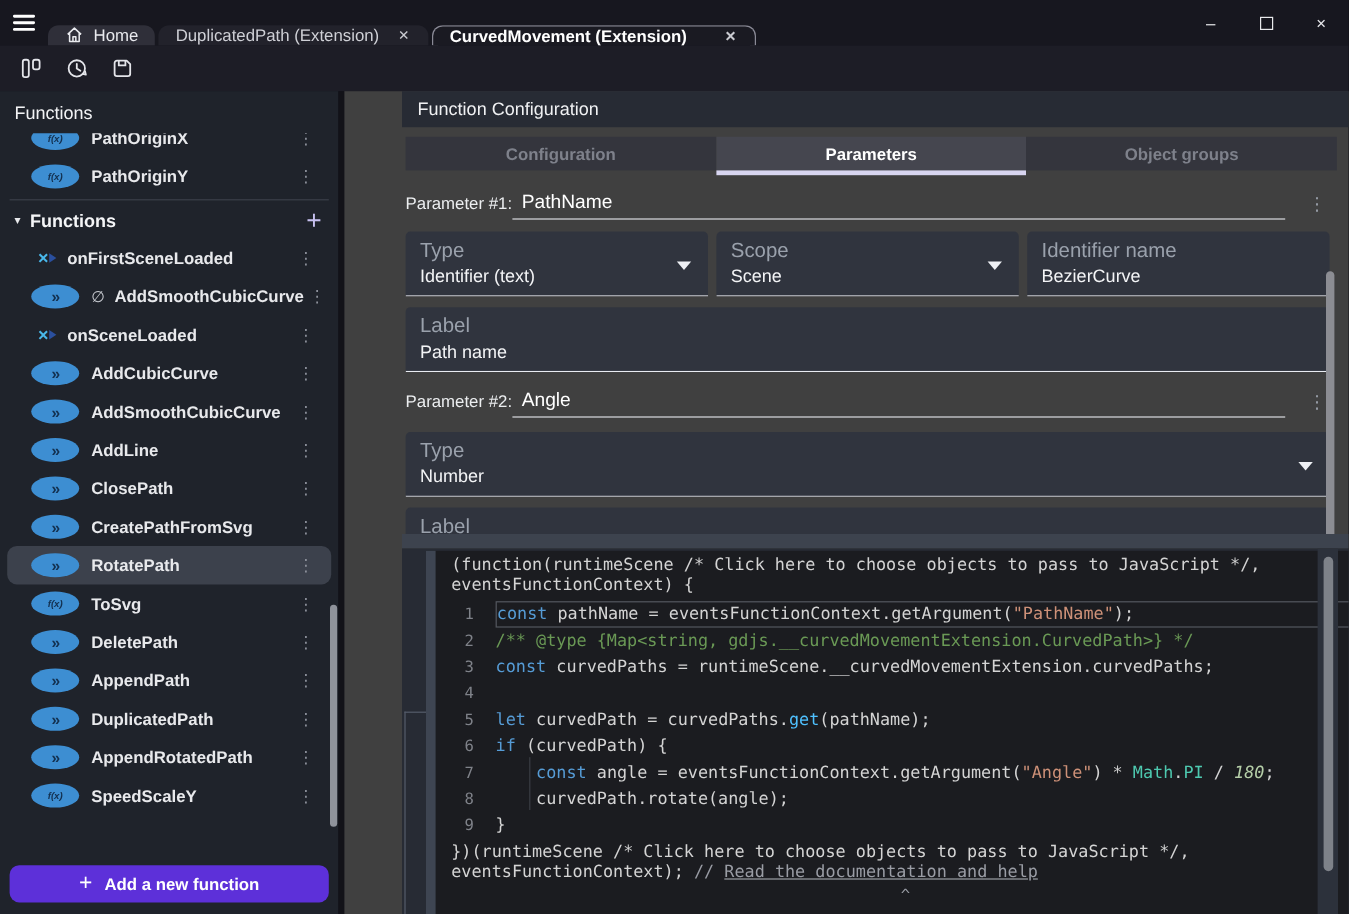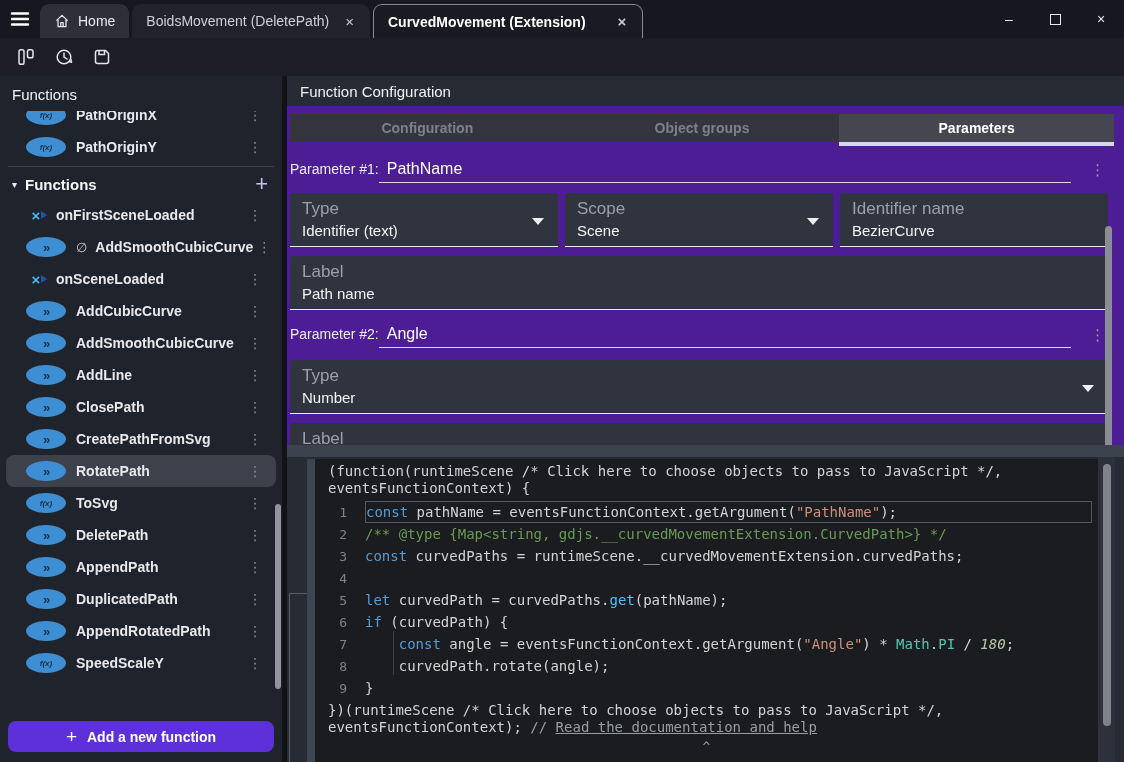--- a/index.html
+++ b/index.html
@@ -7,21 +7,21 @@
   .app {
     position:relative; width:1124px; height:762px; overflow:hidden;
     background:#17171f; font-family:"Liberation Sans", sans-serif; color:#e8e9ec;
     -webkit-font-smoothing:antialiased;
   }
   svg { display:block; }
 
   
   .titlebar { position:absolute; left:0; top:0; right:0; height:38px; background:#17171f; display:flex; align-items:flex-end; }
   .burger { width:40px; height:38px; display:flex; align-items:center; justify-content:center; cursor:pointer; }
-  .tab { height:34px; display:flex; align-items:center; gap:8px; padding:0 14px; border-radius:9px 9px 0 0; font-size:14px; cursor:pointer; }
+  .tab { height:17px; display:flex; gap:8px; padding:0 14px; border-radius:9px 9px 0 0; font-size:14px; cursor:pointer; }
   .tab.home { background:#2f2f39; color:#e9eaee; }
   .tab.plain { background:#22222b; color:#cfd0d6; margin-left:3px; }
   .tab.active { background:#1a1a22; border:1px solid #8a8a96; border-bottom:none; color:#ffffff; font-weight:bold; margin-left:3px;gap:24px; }
   .tab .x { font-size:15px; color:#c9cad0; padding:0 2px; margin-left:6px; }
   .wincontrols { margin-left:auto; display:flex; align-items:center; height:38px; align-self:flex-start; }
   .winbtn { width:46px; height:30px; display:flex; align-items:center; justify-content:center; color:#e8e9ec; font-size:14px; }
   .winbtn .sq { width:11px; height:11px; border:1.4px solid #e8e9ec; display:block; }
 
   
   .toolbar { position:absolute; left:0; top:38px; right:0; height:38px; background:#1d1d26; display:flex; align-items:center; }
@@ -58,21 +58,21 @@
   .icon-action, .icon-expr { width:40px; height:20px; border-radius:50%; background:#3d8ed2; color:#13304f; display:flex; align-items:center; justify-content:center; margin-right:10px; flex:none; }
   .icon-action { font-size:13px; font-weight:bold; letter-spacing:-1px; }
   .icon-expr { font-size:8px; font-weight:bold; font-style:italic; }
   .icon-life { width:20px; height:20px; margin-right:10px; position:relative; flex:none; color:#49b8ea; font-weight:bold; font-size:15px; display:flex; align-items:center; justify-content:center; }
   .icon-life .tri { position:absolute; right:-1px; top:6px; width:0; height:0; border-left:6px solid #2a4f9e; border-top:4px solid transparent; border-bottom:4px solid transparent; }
   .add-btn { position:absolute; left:8px; right:8px; bottom:10px; height:31px; background:#5d30d9; border-radius:8px; display:flex; align-items:center; justify-content:center; gap:10px; color:#fff; font-size:14px; font-weight:bold; cursor:pointer; }
   .add-btn .p { font-size:19px; font-weight:400; }
   .sb-scroll { position:absolute; right:1px; top:428px; width:6px; height:185px; background:#8f939b; border-radius:3px; }
 
   
-  .main { position:absolute; left:287px; top:76px; right:0; bottom:0; background:#4c1d95; }
+  .main { position:absolute; left:287px; top:76px; right:0; bottom:0; background:#404040;padding-left:48px; }
   .main-header { height:30px; background:#272b34; display:flex; align-items:center; padding-left:13px; font-size:15px; color:#f0f1f3; }
   .tabs { display:flex; margin:8px 10px 0 3px; height:28px; }
   .tabbtn { flex:1; display:flex; align-items:center; justify-content:center; font-size:14px; font-weight:bold; color:#7e818b; background:#34353d; position:relative; cursor:pointer; }
   .tabbtn.active { background:#45464f; color:#ffffff; }
   .tabbtn.active::after { content:""; position:absolute; left:0; right:0; bottom:-4px; height:4px; background:#d8d5f0; }
   .panel-scroll { position:relative; height:303px; padding:18px 16px 0 3px; overflow:hidden; }
   .param-head { display:flex; align-items:center; }
   .param-head .heading { font-size:14px; color:#eceef0; padding-bottom:5px; white-space:nowrap; }
   .name-input { flex:1; border-bottom:1px solid #d9dbe0; padding:0 0 4px 8px; font-size:16px; color:#ffffff; }
   .param-head .kebab { color:#9aa0aa; font-size:15px; margin-left:16px; padding:0 3px 4px; }
@@ -119,21 +119,21 @@
           <path d="M3 5.5h16M3 11h16M3 16.5h16" stroke="#ffffff" stroke-width="2.4" stroke-linecap="round"></path>
         </svg>
     </div>
     <div class="tab home">
       <svg width="16" height="16" viewBox="0 0 20 20">
           <path d="M3 9.5 L10 3 L17 9.5 M5 8.5 V17 h10 V8.5 M8.5 17 v-5 h3 v5" stroke="#e9eaee" stroke-width="1.6" fill="none" stroke-linejoin="round"></path>
         </svg>
       <span>Home</span>
     </div>
     <div class="tab plain">
-      <span>BoidsMovement (DeletePath)</span>
+      <span>DuplicatedPath (Extension)</span>
       <span class="x">×</span>
     </div>
     <div class="tab active">
       <span>CurvedMovement (Extension)</span>
       <span class="x">×</span>
     </div>
     <div class="wincontrols">
       <div class="winbtn">–</div>
       <div class="winbtn">
           <span class="sq"></span>
@@ -355,22 +355,22 @@
       <span>Add a new function</span>
     </div>
     <div class="sb-scroll"></div>
   </div>
   <div class="panel-gap"></div>
 
   <div class="main">
     <div class="main-header">Function Configuration</div>
     <div class="tabs">
       <div class="tabbtn">Configuration</div>
+      <div class="tabbtn active">Parameters</div>
       <div class="tabbtn">Object groups</div>
-      <div class="tabbtn active">Parameters</div>
     </div>
 
     <div class="panel-scroll">
       <div class="param-head">
         <span class="heading">Parameter #1:</span>
         <span class="name-input">PathName</span>
         <span class="kebab">⋮</span>
       </div>
       <div class="fields-row">
         <div class="field">

